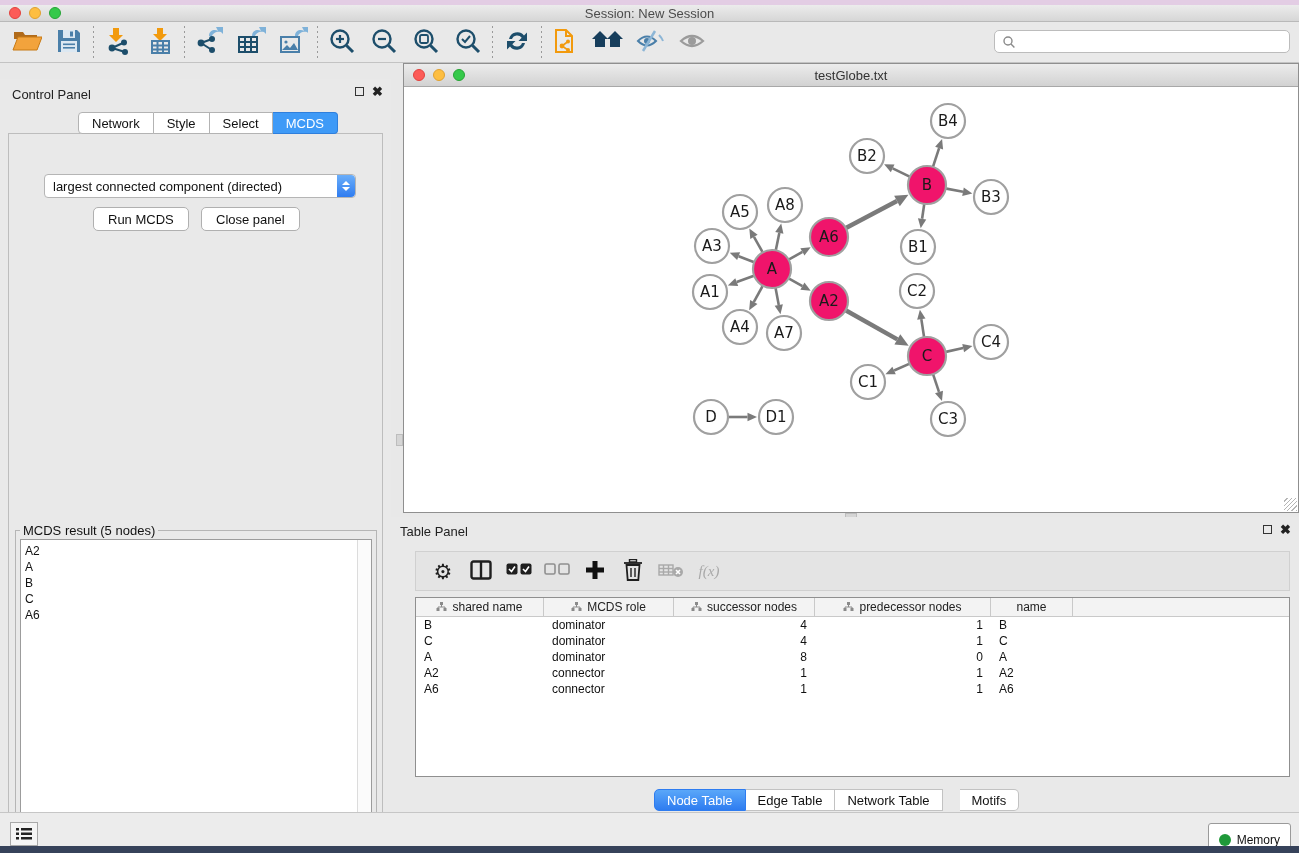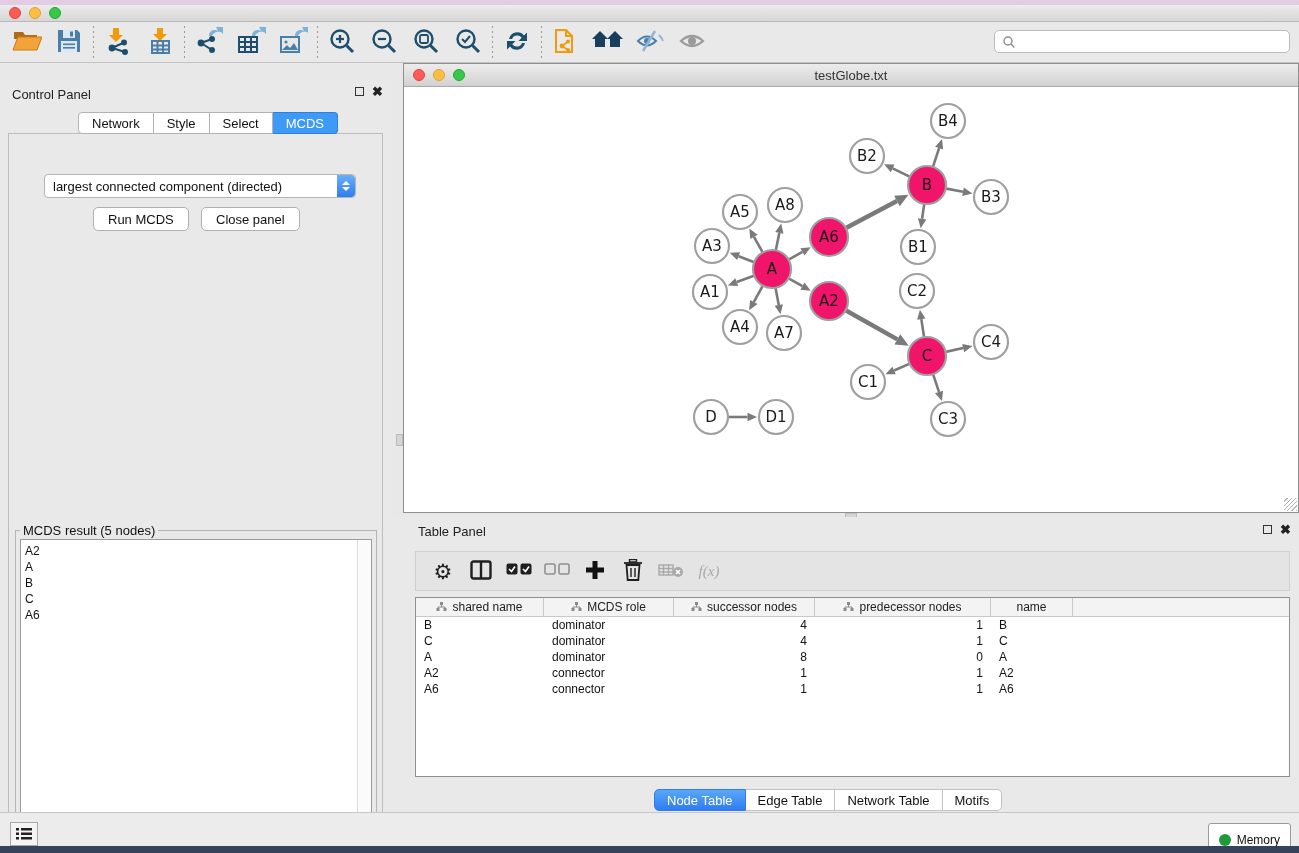--- a/index.html
+++ b/index.html
@@ -83,42 +83,42 @@
   #net-titlebar .title { position:absolute; left:0; right:0; text-align:center; font-size:13px; color:#333; }
   #net-canvas { position:absolute; left:0; top:24px; }
   #net-grip { position:absolute; right:1px; bottom:1px; width:13px; height:13px;
     background:repeating-linear-gradient(135deg,#fff 0 2px,#b5b5b5 2px 3px); }
   #v-divider-handle { left:396px; top:434px; width:7px; height:12px; background:#d5d5d5; border:1px solid #bdbdbd; }
   #h-divider-handle { left:845px; top:513px; width:12px; height:5px; background:#d5d5d5; border:1px solid #bdbdbd; }
 
   
   #table-panel { left:391px; top:517px; width:908px; height:295px; background:#e9e9e9; }
   #tp-header { position:absolute; left:0; top:0; width:100%; height:28px; display:flex; align-items:center; }
-  #tp-header .panel-title { margin-left:27px; font-size:13px; color:#222; }
+  #tp-header .panel-title { margin-left:9px; font-size:13px; color:#222; }
   #tp-toolbar { position:absolute; left:24px; top:34px; width:875px; height:40px;
     background:#e4e4e4; border:1px solid #d0d0d0; display:flex; align-items:center; padding-left:8px; }
   .tp-btn { width:38px; height:32px; display:flex; align-items:center; justify-content:center;
     background:none; border:none; cursor:pointer; }
   .gear-glyph { font-size:21px; color:#1f1f1f; line-height:21px; }
   .fx-glyph { font-family:"Liberation Serif", serif; font-style:italic; font-size:15px; color:#a9a9a9; }
 
   #node-table { position:absolute; left:24px; top:80px; width:875px; height:180px;
     background:#fff; border:1px solid #8f8f8f; overflow:hidden; }
   .t-header { display:flex; height:19px; background:#f3f3f3; border-bottom:1px solid #c9c9c9; }
   .t-hcell { display:flex; align-items:center; justify-content:center; gap:5px;
     font-size:12px; color:#222; border-right:1px solid #c9c9c9; height:100%; }
   .t-row { display:flex; height:16px; align-items:center; }
   .t-cell { font-size:12px; color:#111; padding:0 8px; white-space:nowrap; }
   .t-cell.num { text-align:right; }
 
   #table-tabs { position:absolute; left:263px; top:272px; display:flex; }
   .tbl-tab { height:22px; padding:0 12px; display:flex; align-items:center; font-size:13px;
     background:#fff; color:#111; border:1px solid #c2c2c2; border-left:none; cursor:pointer; }
   .tbl-tab:first-child { border-left:1px solid #c2c2c2; border-radius:5px 0 0 5px; }
-  .tbl-tab:last-child { border-radius:0 5px 5px 0; }
+  .tbl-tab:last-child { border-radius:0 5px 5px 0;margin-left:17px; }
   .tbl-tab.active { background:linear-gradient(#5aa7f9,#2e7cf0); color:#fff; border-color:#2e7cf0; }
 
   
   #status-bar { left:0; top:812px; width:1299px; height:34px; background:#ececec; border-top:1px solid #c6c6c6; }
   #list-btn { position:absolute; left:10px; top:9px; width:28px; height:24px; background:#f4f4f4;
     border:1px solid #a8a8a8; display:flex; align-items:center; justify-content:center; cursor:pointer; }
   #memory-btn { position:absolute; right:8px; top:10px; height:33px; background:#fff;
     border:1px solid #9a9a9a; border-radius:3px; display:flex; align-items:center; gap:6px;
     padding:0 10px; font-size:12px; color:#111; cursor:pointer; }
   #memory-dot { width:12px; height:12px; border-radius:50%; background:#1f9939; }
@@ -128,20 +128,21 @@
 <body>
 
 <div id="desktop-top" class="abs"></div>
 
 <div id="titlebar" class="abs">
   <div class="lights">
     <span class="light red"></span>
     <span class="light yellow"></span>
     <span class="light green"></span>
   </div>
+  <div class="title">Session: New Session</div>
 </div>
 
 <div id="main-toolbar" class="abs">
   <div id="tb-buttons" style="display:flex;align-items:center;margin-left:6px;">
       <button class="tb-btn">
         <span><svg width="30" height="26" viewBox="0 0 30 26">
             <path d="M2 4h9l2 3h12v4H2z" fill="#b06a1a"></path>
             <path d="M6 9h24l-5 13H1z" fill="#f2a33c" stroke="#c87a14"></path>
           </svg></span>
       </button>

